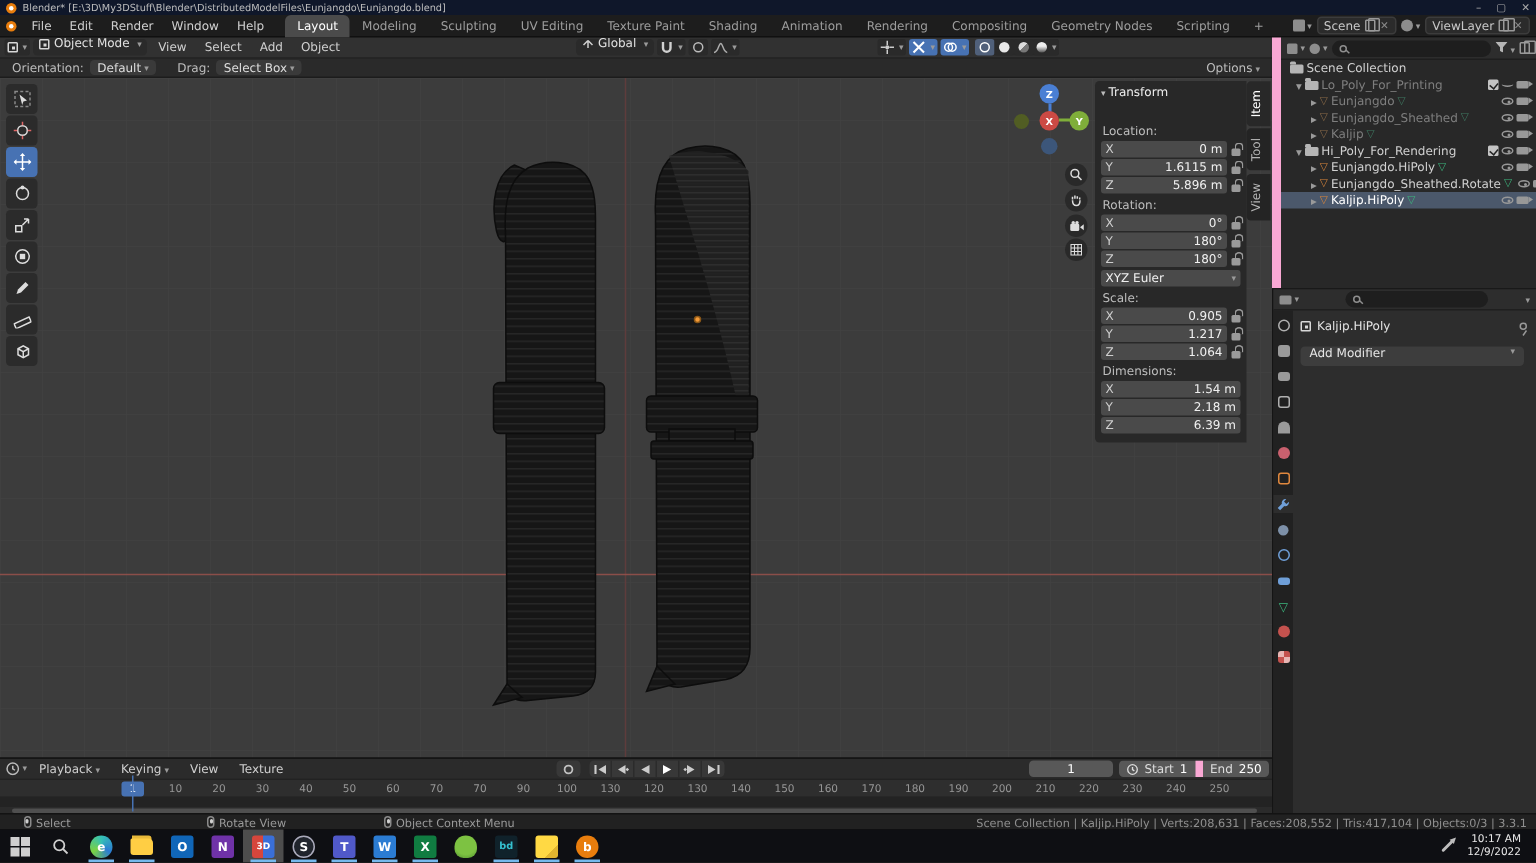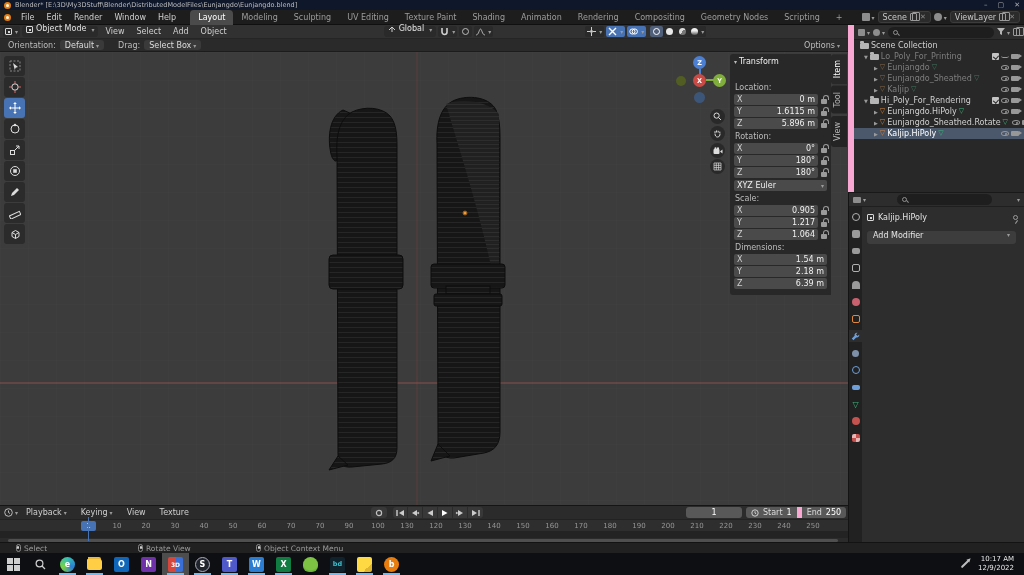--- a/index.html
+++ b/index.html
@@ -766,20 +766,21 @@
     <span>Select</span>
   </span>
   <span class="hint" style="left:138px">
     <span class="i-mouse m-m"></span>
     <span>Rotate View</span>
   </span>
   <span class="hint" style="left:256px">
     <span class="i-mouse m-r"></span>
     <span>Object Context Menu</span>
   </span>
+  <span class="stats">Scene Collection | Kaljip.HiPoly | Verts:208,631 | Faces:208,552 | Tris:417,104 | Objects:0/3 | 3.3.1</span>
 </div>
 
 <div class="abs task">
   <span class="titem">
       <span class="winlogo">
         <span></span>
         <span></span>
         <span></span>
         <span></span>
       </span>

